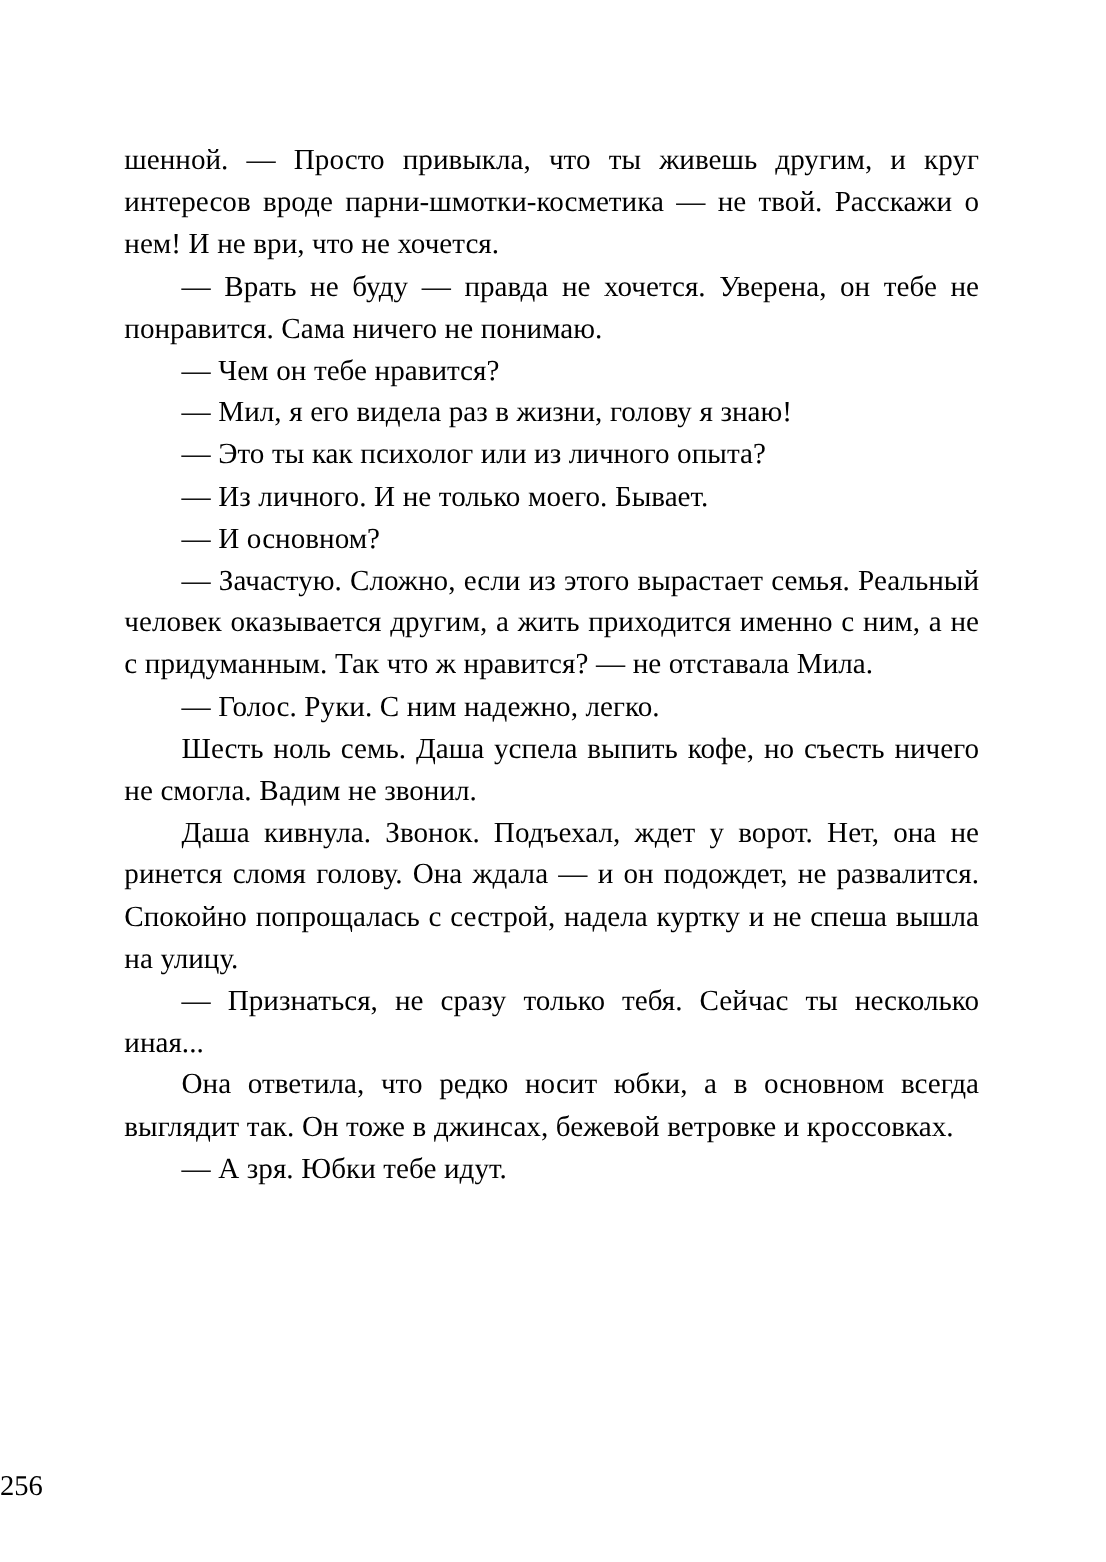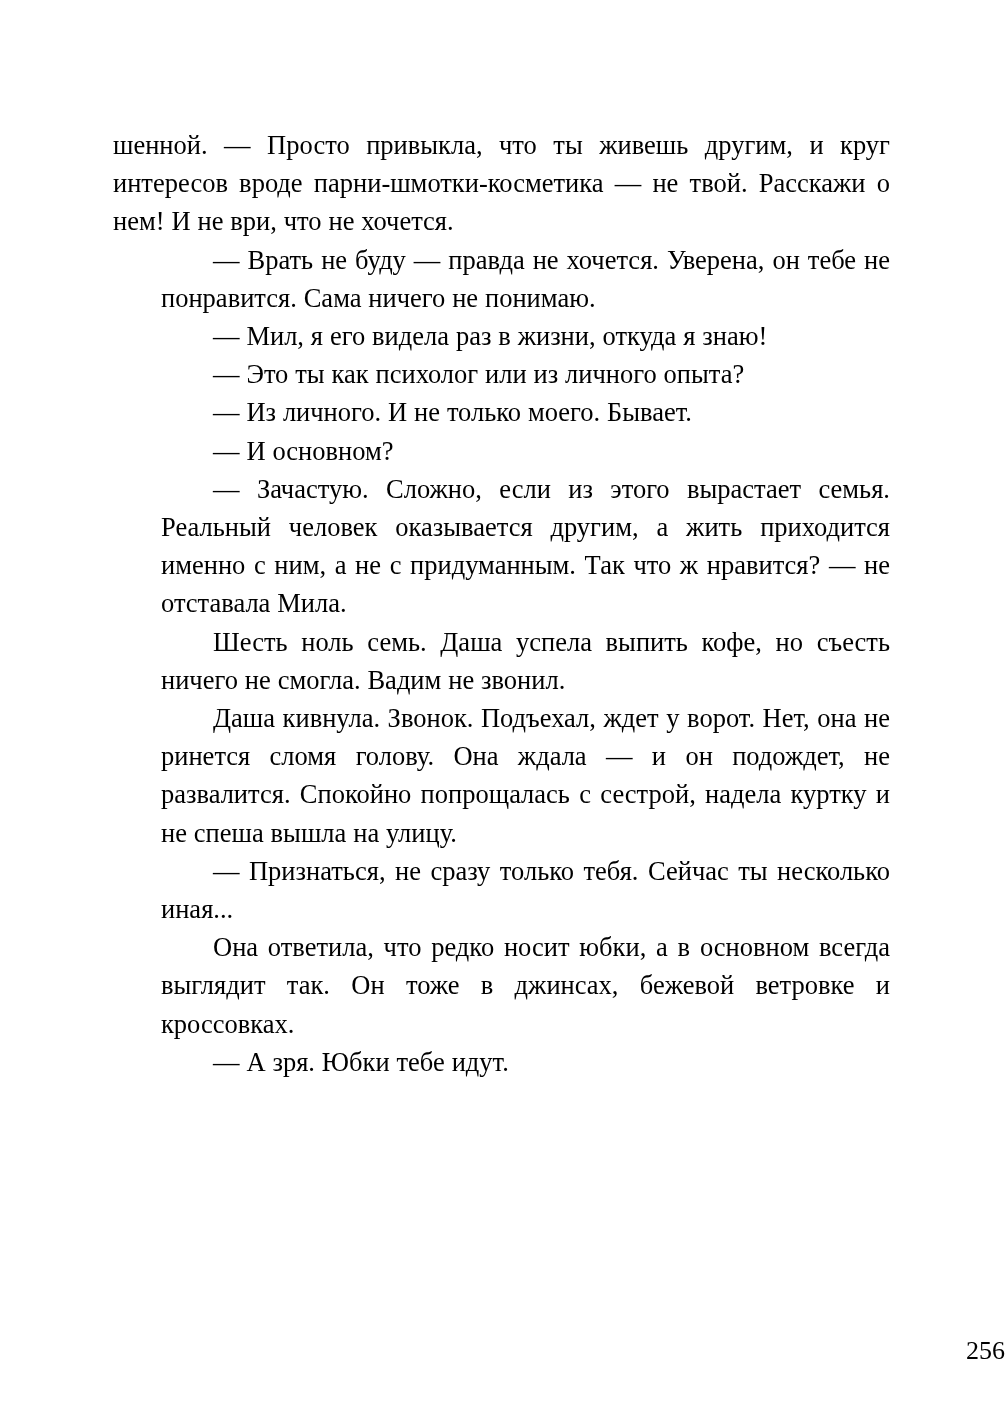--- a/index.html
+++ b/index.html
@@ -34,49 +34,50 @@
     font-size: 26.5px;
     line-height: 38.2px;
     text-align: justify;
     text-justify: inter-word;
     text-indent: 0;
     hyphens: manual;
     word-spacing: 0.01em;
   }
   p.para.indent {
     text-indent: 52px;
-    margin-left: 48px;
   }
   p.para.last-left {
     text-align: left;
   }
   .folio {
     position: absolute;
     left: 0;
     top: 1318px;
     width: 1005px;
-    text-align: right;
+    text-align: left;
     font-size: 26px;
     line-height: 30px;
     font-family: "Liberation Serif", "DejaVu Serif", serif;
   }
 </style>
 </head>
 <body>
 
 <div class="page">
 
   <div class="text-block">
     <p class="para">шенной. — Просто привыкла, что ты живешь другим, и круг интересов вроде парни-шмотки-косметика — не твой. Расскажи о нем! И не ври, что не хочется.</p>
     <p class="para indent">— Врать не буду — правда не хочется. Уверена, он тебе не понравится. Сама ничего не понимаю.</p>
-    <p class="para indent last-left">— Мил, я его видела раз в жизни, откуда я знаю!</p>
+    <p class="para indent last-left">— Чем он тебе нравится?</p>
+    <p class="para indent last-left">— Мил, я его видела раз в жизни, голову я знаю!</p>
     <p class="para indent last-left">— Это ты как психолог или из личного опыта?</p>
     <p class="para indent last-left">— Из личного. И не только моего. Бывает.</p>
     <p class="para indent last-left">— И основном?</p>
     <p class="para indent">— Зачастую. Сложно, если из этого вырастает семья. Реальный человек оказывается другим, а жить приходится именно с ним, а не с придуманным. Так что ж нравится? — не отставала Мила.</p>
+    <p class="para indent last-left">— Голос. Руки. С ним надежно, легко.</p>
     <p class="para indent">Шесть ноль семь. Даша успела выпить кофе, но съесть ничего не смогла. Вадим не звонил.</p>
     <p class="para indent">Даша кивнула. Звонок. Подъехал, ждет у ворот. Нет, она не ринется сломя голову. Она ждала — и он подождет, не развалится. Спокойно попрощалась с сестрой, надела куртку и не спеша вышла на улицу.</p>
     <p class="para indent">— Признаться, не сразу только тебя. Сейчас ты несколько иная...</p>
     <p class="para indent">Она ответила, что редко носит юбки, а в основном всегда выглядит так. Он тоже в джинсах, бежевой ветровке и кроссовках.</p>
     <p class="para indent last-left">— А зря. Юбки тебе идут.</p>
   </div>
 
   <div class="folio">256</div>
 
 </div>

